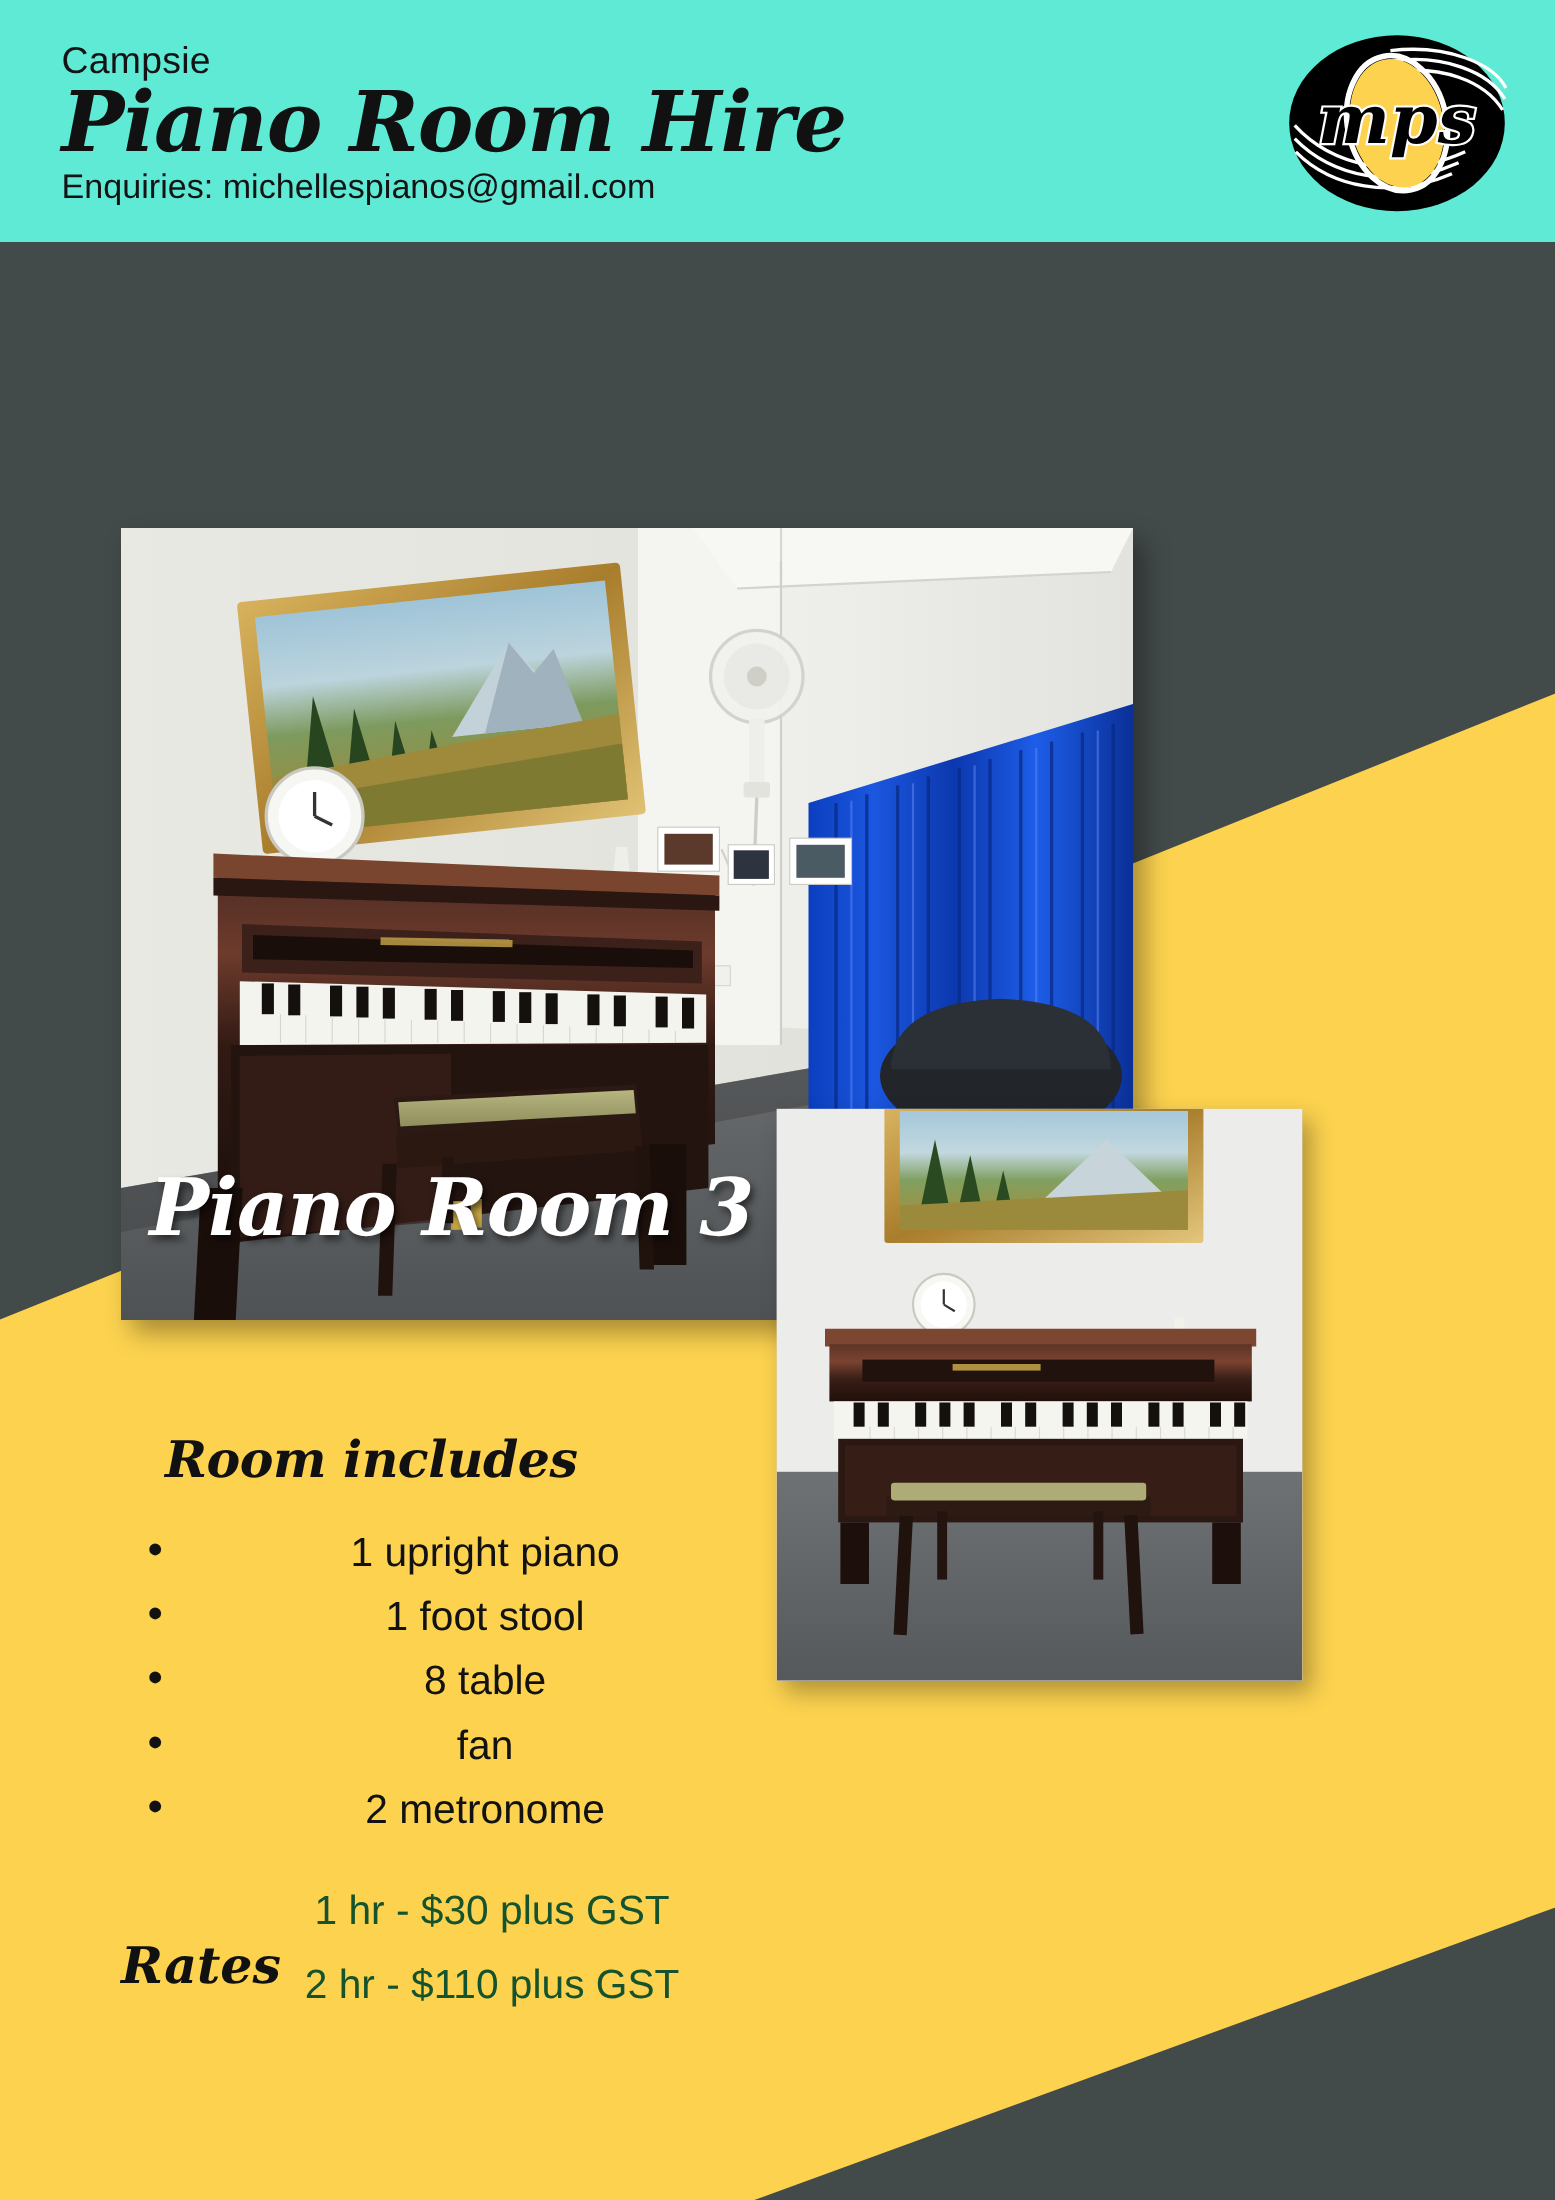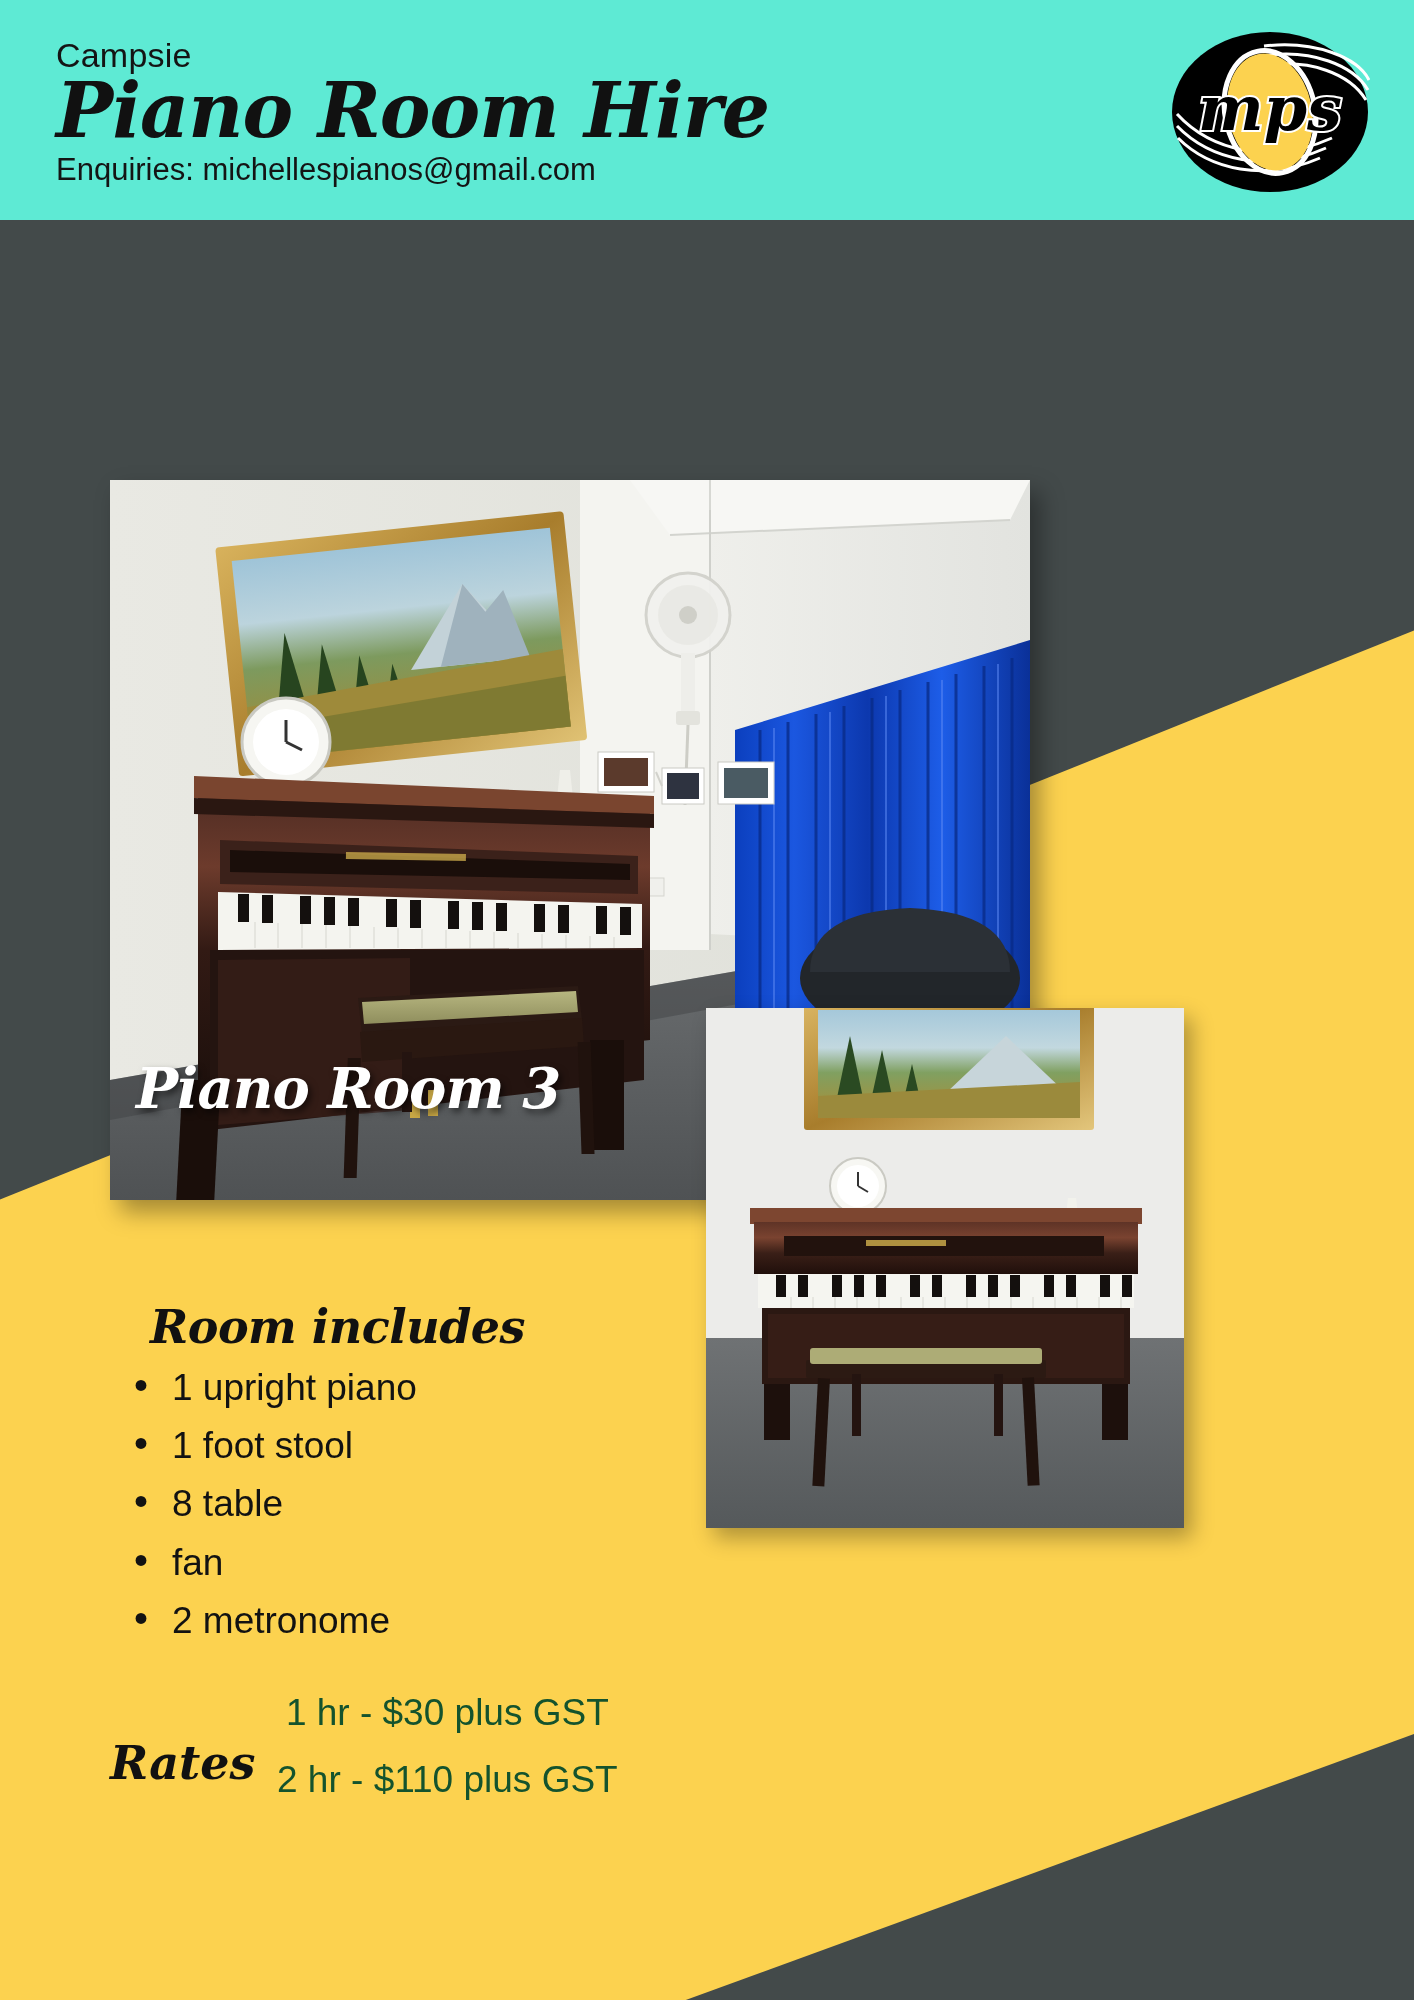--- a/index.html
+++ b/index.html
@@ -53,40 +53,40 @@
   #photo-main{
     position:absolute; left:110px; top:480px; width:920px; height:720px;
     z-index:4; overflow:hidden;
     box-shadow:10px 12px 22px rgba(0,0,0,.35);
     background:#cfd0cb;
   }
   #photo-main svg{ display:block; width:100%; height:100%; }
   #photo-caption{
     position:absolute; left:136px; top:1055px; z-index:5;
     font-family:"DejaVu Serif", serif; font-weight:bold; font-style:italic;
-    font-size:56px; color:#fff; letter-spacing:-1px;
+    font-size:72px; color:#fff; letter-spacing:-1px;
     text-shadow:3px 4px 7px rgba(0,0,0,.55);
   }
 
   
   #photo-second{
     position:absolute; left:706px; top:1008px; width:478px; height:520px;
     z-index:4; overflow:hidden;
     box-shadow:8px 10px 20px rgba(0,0,0,.3);
     background:#d8d8d4;
   }
   #photo-second svg{ display:block; width:100%; height:100%; }
 
   
   #info{ position:absolute; left:110px; top:1300px; width:600px; z-index:5; }
   #room-includes-heading{
     font-family:"DejaVu Serif", serif; font-weight:bold; font-style:italic;
     font-size:46px; color:#111; letter-spacing:-.5px;margin-left:40px;
   }
-  #includes-list{ list-style:none; margin-top:14px; }
+  #includes-list{ list-style:none; margin-top:38px;text-align:center; }
   #includes-list li{
     font-size:37px; color:#121212; line-height:1.06;
     margin-bottom:19px; padding-left:62px; position:relative;
   }
   #includes-list li::before{
     content:"\2022"; position:absolute; left:24px; top:-4px; font-size:40px;
   }
 
   #rates-block{
     position:relative; margin-top:54px; display:flex; align-items:center;

